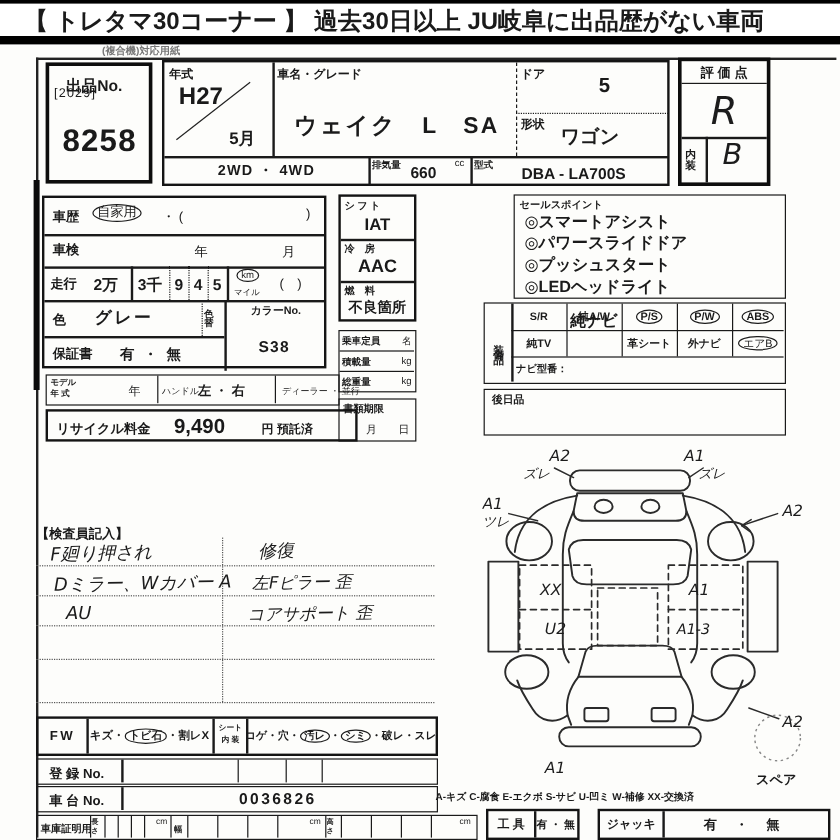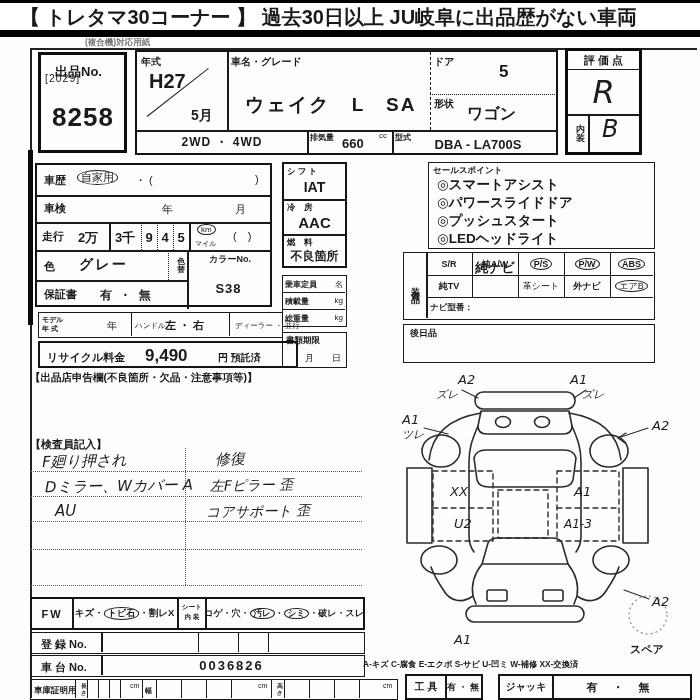--- a/index.html
+++ b/index.html
@@ -13,21 +13,21 @@
 .ctr{display:flex;align-items:center;justify-content:center;text-align:center}
 .nowrap{white-space:nowrap}
 .lbl{font-size:9px;font-weight:bold;white-space:nowrap}
 .hw{font-family:"DejaVu Sans",sans-serif;font-style:italic;color:#1c1c1c}
 .circ{display:inline-block;border:1.5px solid #1c1c1c;border-radius:50%;padding:0 3px;line-height:1.15}
 .vline{position:absolute;background:#1a1a1a;width:1.5px}
 .hline{position:absolute;background:#1a1a1a;height:1.5px}
 .vdash{position:absolute;width:0;border-left:1.5px dashed #1a1a1a}
 .hdash{position:absolute;height:0;border-top:1.5px dashed #1a1a1a}
 .hdot{position:absolute;height:0;border-top:1.5px dotted #555}
-.stack{word-break:break-all;line-height:1.05;text-align:right}
+.stack{word-break:break-all;line-height:1.05;text-align:left}
 </style>
 </head>
 <body>
 
 <div id="sheet">
 
   <div class="abs" style="left:0;top:0;width:700px;height:38px;background:#fff">
     <div class="abs" style="left:0;top:0;width:700px;height:3px;background:#000"></div>
     <div class="abs nowrap bold" style="left:20px;top:4px;font-size:20px">【 トレタマ30コーナー 】 過去30日以上 JU岐阜に出品歴がない車両</div>
     <div class="abs" style="left:0;top:30px;width:700px;height:7px;background:#000"></div>
@@ -181,21 +181,21 @@
       </div>
     <div class="abs ctr" style="left:206px;top:0;width:43px;height:22px;font-size:9px;font-weight:bold">
         <span class="circ">ABS</span>
       </div>
     <div class="abs ctr" style="left:22px;top:22px;width:46px;height:22px;font-size:9px;font-weight:bold">
         <span>純TV</span>
       </div>
     <div class="abs ctr" style="left:68px;top:4px;width:46px;height:22px;font-size:13px;font-weight:bold">
         <span>純ナビ</span>
       </div>
-    <div class="abs ctr" style="left:114px;top:22px;width:46px;height:22px;font-size:9px;font-weight:normal">
+    <div class="abs ctr" style="left:114px;top:22px;width:46px;height:22px;font-size:9px;font-weight:bold">
         <span>革シート</span>
       </div>
     <div class="abs ctr" style="left:160px;top:22px;width:46px;height:22px;font-size:9px;font-weight:bold">
         <span>外ナビ</span>
       </div>
     <div class="abs ctr" style="left:206px;top:22px;width:43px;height:22px;font-size:9px;font-weight:normal">
         <span class="circ">エアB</span>
       </div>
     <div class="abs lbl" style="left:26px;top:49px;font-size:8.5px">ナビ型番：</div>
   </div>
@@ -213,21 +213,20 @@
     <div class="abs nowrap" style="left:96px;top:8px;font-size:7.5px">ハンドル</div>
     <div class="abs nowrap bold" style="left:126px;top:5px;font-size:11px">左 ・ 右</div>
     <div class="vline" style="left:190px;top:0;height:23px;width:1px"></div>
     <div class="abs nowrap" style="left:196px;top:8px;font-size:7.5px">ディーラー ・ 並行</div>
   </div>
   <div class="abs b2" style="left:38px;top:341px;width:260px;height:27px">
     <div class="abs nowrap bold" style="left:7px;top:7px;font-size:11px">リサイクル料金</div>
     <div class="abs nowrap bold" style="left:105px;top:3px;font-size:17px">9,490</div>
     <div class="abs nowrap bold" style="left:178px;top:8px;font-size:10px">円 預託済</div>
   </div>
-  <div class="abs nowrap bold" style="left:30px;top:371px;font-size:10.5px">【出品店申告欄(不良箇所・欠品・注意事項等)】</div>
 
   <div class="abs nowrap bold" style="left:30px;top:437px;font-size:11px">【検査員記入】</div>
   <div class="hdot" style="left:30px;top:471px;width:332px"></div>
   <div class="hdot" style="left:30px;top:496px;width:332px"></div>
   <div class="hdot" style="left:30px;top:521px;width:332px"></div>
   <div class="hdot" style="left:30px;top:549px;width:332px"></div>
   <div class="hdot" style="left:30px;top:585px;width:332px"></div>
   <div class="abs" style="left:185px;top:448px;height:137px;border-left:1.5px dotted #555"></div>
   <div class="abs nowrap hw" style="left:42px;top:452px;font-size:15px;transform:rotate(-1.5deg)">F廻り押され</div>
   <div class="abs nowrap hw" style="left:45px;top:477px;font-size:15px;transform:rotate(-1deg)">Dミラー、Wカバー A</div>

